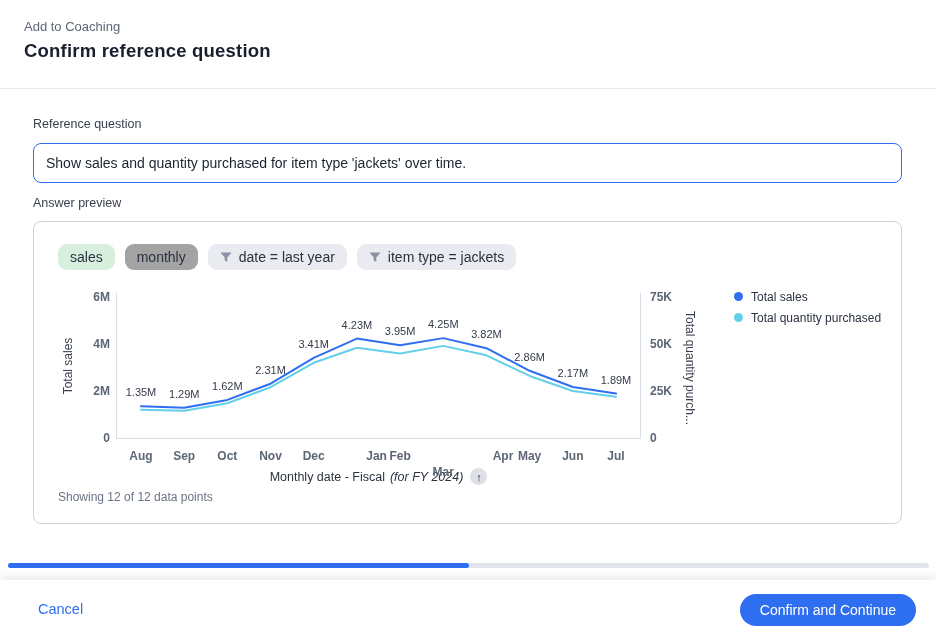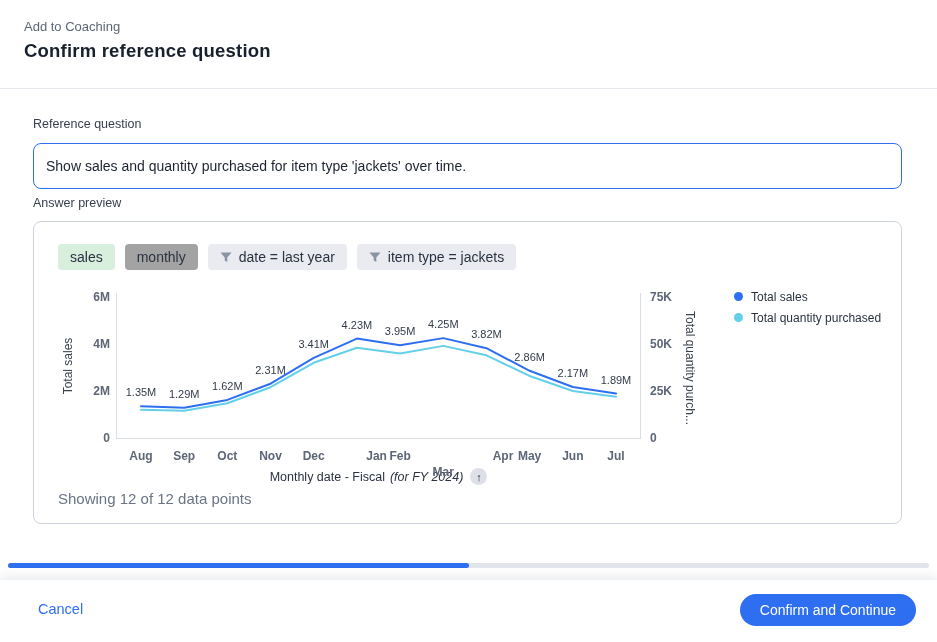--- a/index.html
+++ b/index.html
@@ -8,29 +8,29 @@
   .page { position:relative; width:937px; height:642px; background:#fff; overflow:hidden; }
 
   .breadcrumb { position:absolute; left:24px; top:19px; font-size:13px; color:#5d6676; }
   .page-title { position:absolute; left:24px; top:40px; font-size:18.5px; font-weight:700; color:#18202e; letter-spacing:.2px; }
   .divider { position:absolute; left:0; top:88px; width:100%; height:1px; background:#e7eaef; }
 
   .field-label { position:absolute; font-size:12.5px; color:#39414f; }
   .rq-label { left:33px; top:117px; }
   .ap-label { left:33px; top:196px; }
 
-  .rq-input { position:absolute; left:33px; top:143px; width:869px; height:46px;
+  .rq-input { position:absolute; left:33px; top:143px; width:869px; height:40px;
     border:1.5px solid #2e6ef0; border-radius:8px; font-size:14px; color:#1c2330;
     padding:0 12px; outline:none; background:#fff; font-family:inherit; }
 
   .panel { position:absolute; left:33px; top:221px; width:869px; height:303px;
     border:1px solid #ccd3dd; border-radius:8px; background:#fff; }
 
   .chips { position:absolute; left:24px; top:22px; display:flex; gap:10px; }
-  .chip { display:flex; align-items:center; gap:7px; padding:5px 12px; border-radius:4px;
+  .chip { display:flex; align-items:center; gap:7px; padding:5px 12px; border-radius:9px;
     font-size:14px; color:#2a3240; white-space:nowrap; cursor:pointer; }
   .chip-measure { background:#d8efde; }
   .chip-time    { background:#a3a3a3; }
   .chip-filter  { background:#e9ebf0; }
   .chip svg { flex:0 0 auto; }
 
   .y-axis-title-left { position:absolute; left:34px; top:144px;
     transform:translate(-50%,-50%) rotate(-90deg); font-size:12px; color:#39414f; white-space:nowrap; }
   .y-axis-title-right { position:absolute; left:656px; top:146px;
     transform:translate(-50%,-50%) rotate(90deg); font-size:12px; color:#39414f; white-space:nowrap; }
@@ -46,21 +46,21 @@
   .x-axis-sub { font-style:italic; }
   .sort-badge { width:17px; height:17px; border-radius:50%; background:#dde0e6;
     display:inline-flex; align-items:center; justify-content:center;
     font-size:11px; font-weight:bold; color:#1c2330; cursor:pointer; margin-left:2px; }
 
   .legend { position:absolute; left:700px; top:64px; }
   .legend-row { display:flex; align-items:center; gap:8px; height:21px;
     font-size:12px; color:#2a3240; cursor:pointer; white-space:nowrap; }
   .legend-dot { width:9px; height:9px; border-radius:50%; flex:0 0 auto; }
 
-  .footnote { position:absolute; left:24px; top:268px; font-size:15px; color:#6a7484; }
+  .footnote { position:absolute; left:24px; top:268px; font-size:12px; color:#6a7484; }
 
   .progress-track { position:absolute; left:8px; top:563px; width:921px; height:5px;
     border-radius:3px; background:#e1e5eb; }
   .progress-fill { height:100%; border-radius:3px; background:#2e6ef0; }
 
   .footer { position:absolute; left:0; bottom:0; width:100%; height:62px; background:#fff;
     box-shadow:0 -3px 10px rgba(23,43,77,.10); }
   .cancel-link { position:absolute; left:38px; top:21px; font-size:14.5px; color:#2e6ef0; cursor:pointer; }
   .confirm-btn { position:absolute; right:21px; top:14px; height:32px; padding:0 20px;
     border:none; border-radius:16px; background:#2e6ef0; color:#fff; font-size:14px;

